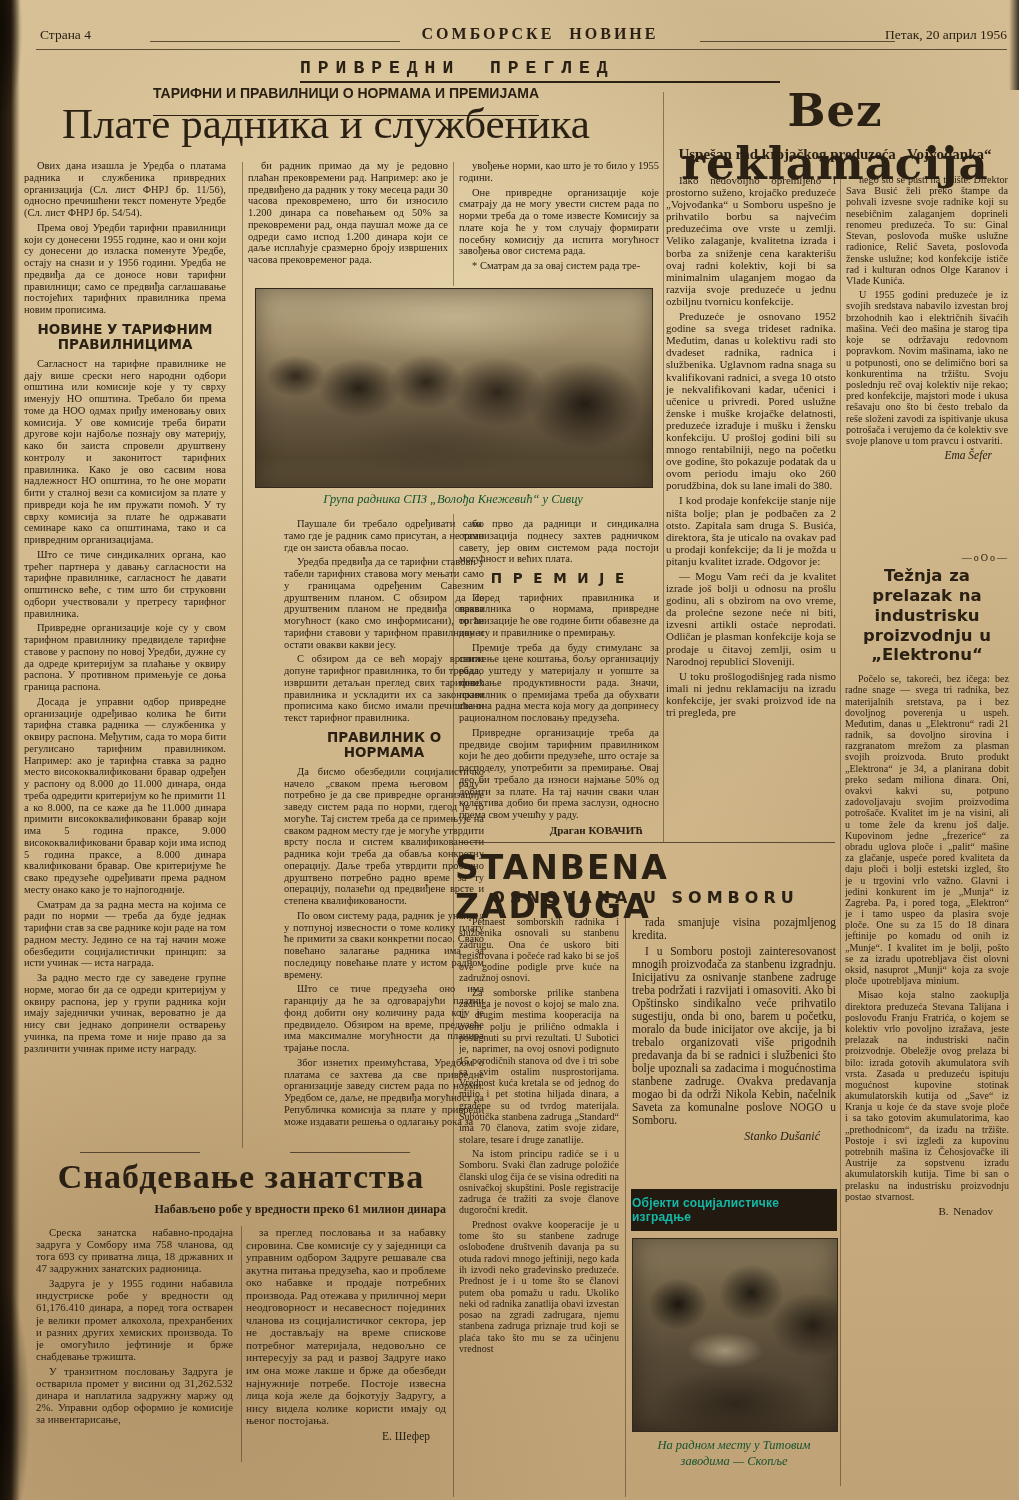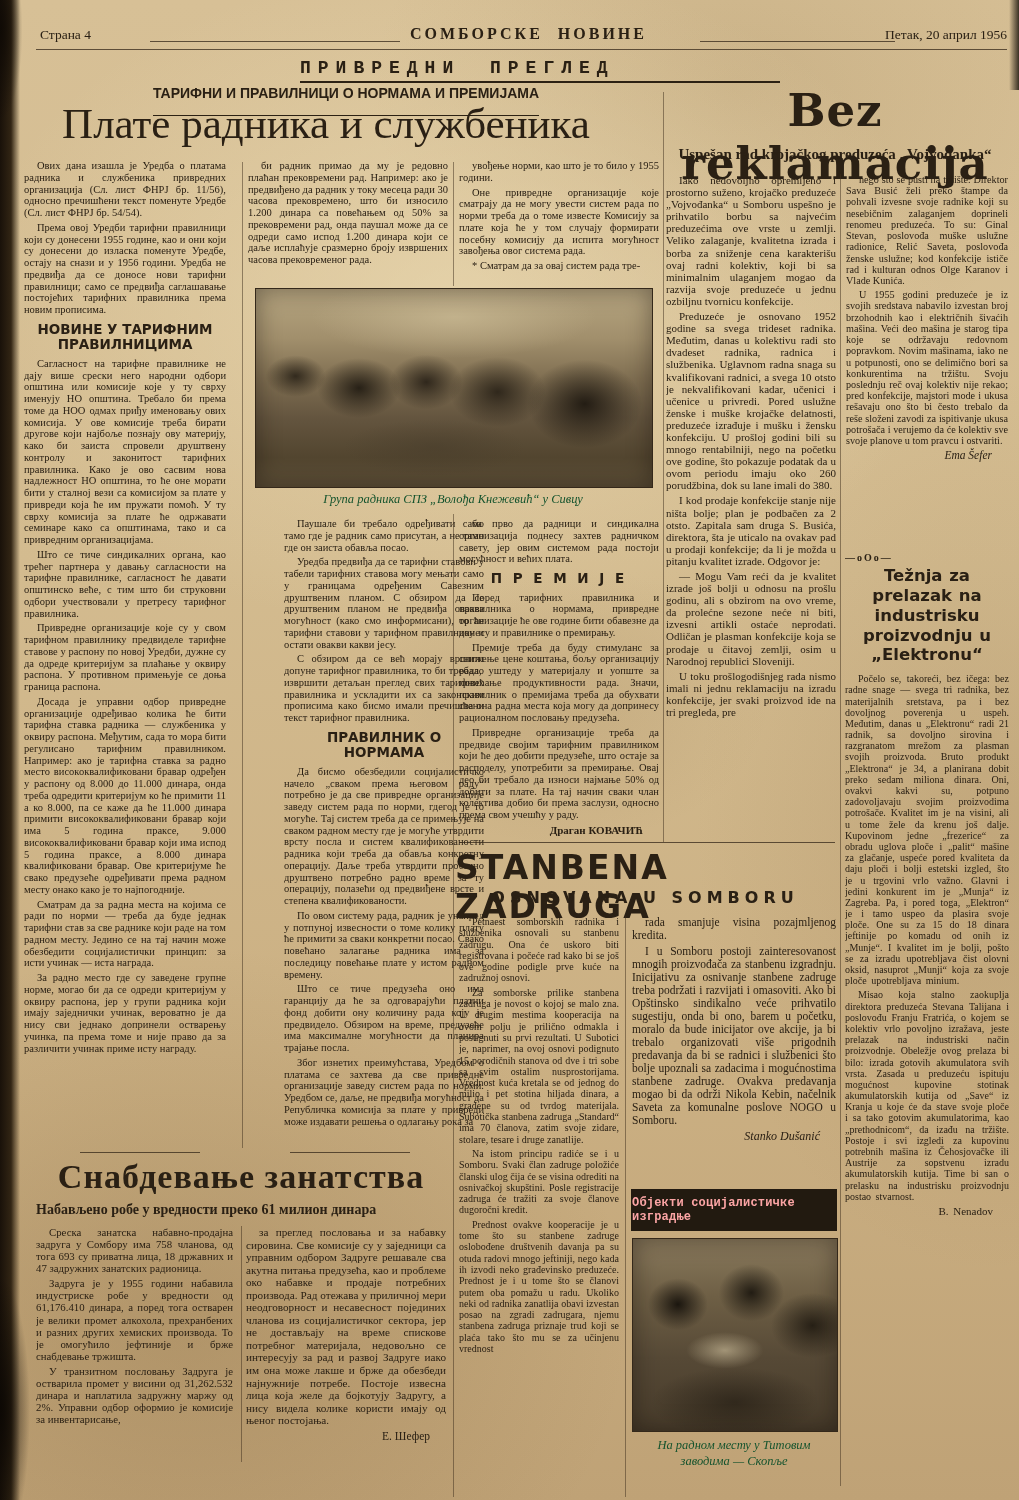--- a/index.html
+++ b/index.html
@@ -31,21 +31,21 @@
     background:radial-gradient(ellipse 30px 120px at 0% 20%,rgba(15,10,5,.95),transparent 75%);}
   .edge-left-bottom{position:absolute;left:0;top:1280px;width:48px;height:220px;
     background:radial-gradient(ellipse 40px 180px at 0% 60%,rgba(12,8,4,.95),transparent 75%);}
   .edge-right-top{position:absolute;right:0;top:0;width:10px;height:90px;
     background:linear-gradient(270deg,rgba(20,14,8,.8),transparent);}
 </style>
 </head>
 <body>
 
 <div class="abs" style="left:40px;top:27px;font-size:13.5px;">Страна 4</div>
-<div class="abs" style="left:410px;top:25px;width:260px;font-weight:bold;font-size:16px;letter-spacing:3px;word-spacing:8px;">СОМБОРСКЕ НОВИНЕ</div>
+<div class="abs" style="left:410px;top:25px;width:260px;text-align:center;font-weight:bold;font-size:16px;letter-spacing:3px;word-spacing:8px;">СОМБОРСКЕ НОВИНЕ</div>
 <div class="abs" style="right:12px;top:27px;font-size:13.5px;">Петак, 20 април 1956</div>
 <div class="hr" style="left:150px;top:41px;width:250px;"></div>
 <div class="hr" style="left:700px;top:41px;width:195px;"></div>
 <div class="hr" style="left:36px;top:49px;width:971px;"></div>
 
 <div class="abs" style="left:300px;top:58px;width:480px;text-align:left;font-weight:bold;font-size:18px;letter-spacing:7px;word-spacing:12px;border-bottom:2px solid #2c2113;padding-bottom:3px;font-family:Liberation Mono, monospace;">ПРИВРЕДНИ ПРЕГЛЕД</div>
 
 <div class="abs" style="left:36px;top:84px;width:620px;text-align:center;">
   <span style="display:inline-block;font-family:'Liberation Sans',sans-serif;font-weight:bold;font-size:14px;border-bottom:1.5px solid #2c2113;padding-bottom:14px;">ТАРИФНИ И ПРАВИЛНИЦИ О НОРМАМА И ПРЕМИЈАМА</span>
 </div>
@@ -134,21 +134,21 @@
 </div>
 <div class="col" style="left:846px;top:174px;width:162px;height:372px;font-size:10.2px;line-height:1.1;">
   <div>
       <p>nego što se pusti na tržište. Direktor Sava Busić želi preko štampe da pohvali izvesne svoje radnike koji su nesebičnim zalaganjem doprineli renomeu preduzeća. To su: Ginal Stevan, poslovođa muške uslužne radionice, Relić Saveta, poslovođa ženske uslužne; kod konfekcije ističe rad i kulturan odnos Olge Karanov i Vlade Kunića.</p>
       <p>U 1955 godini preduzeće je iz svojih sredstava nabavilo izvestan broj brzohodnih kao i električnih šivaćih mašina. Veći deo mašina je starog tipa koje se održavaju redovnom popravkom. Novim mašinama, iako ne u potpunosti, ono se delimično bori sa konkurentima na tržištu. Svoju poslednju reč ovaj kolektiv nije rekao; pred konfekcije, majstori mode i ukusa rešavaju ono što bi često trebalo da reše složeni zavodi za ispitivanje ukusa potrošača i verujemo da će kolektiv sve svoje planove u tom pravcu i ostvariti.</p>
     </div>
   <div class="byline" style="font-weight:normal;font-style:italic;font-size:11.5px;">Ema Šefer</div>
 </div>
 
 <div class="col" style="left:845px;top:552px;width:164px;height:944px;font-size:10px;line-height:1.12;word-spacing:2px;">
-  <div style="text-align:left;text-indent:0;font-size:10px;letter-spacing:2px;margin-bottom:3px;font-weight:bold;">—оОо—</div>
+  <div style="text-align:right;text-indent:0;font-size:10px;letter-spacing:2px;margin-bottom:3px;">—оОо—</div>
   <div style="font-family:'DejaVu Sans','Liberation Sans',sans-serif;font-weight:bold;font-size:16.5px;line-height:1.2;text-align:center;text-indent:0;word-spacing:1px;margin:2px 0 8px;">Težnja za prelazak na industrisku proizvodnju u „Elektronu“</div>
   <div>
       <p>Počelo se, takoreći, bez ičega: bez radne snage — svega tri radnika, bez materijalnih sretstava, pa i bez dovoljnog poverenja u uspeh. Međutim, danas u „Elektronu“ radi 21 radnik, sa dovoljno sirovina i razgranatom mrežom za plasman svojih proizvoda. Bruto produkt „Elektrona“ je 34, a planirana dobit preko sedam miliona dinara. Oni, ovakvi kakvi su, potpuno zadovoljavaju svojim proizvodima potrošače. Kvalitet im je na visini, ali u tome žele da krenu još dalje. Kupovinom jedne „frezerice“ za obradu uglova ploče i „palit“ mašine za glačanje, uspeće pored kvaliteta da daju ploči i bolji estetski izgled, što je u trgovini vrlo važno. Glavni i jedini konkurent im je „Munja“ iz Zagreba. Pa, i pored toga, „Elektron“ je i tamo uspeo da plasira svoje ploče. One su za 15 do 18 dinara jeftinije po komadu od onih iz „Munje“. I kvalitet im je bolji, pošto se za izradu upotrebljava čist olovni oksid, nasuprot „Munji“ koja za svoje ploče upotrebljava minium.</p>
       <p>Misao koja stalno zaokuplja direktora preduzeća Stevana Talijana i poslovođu Franju Fratrića, o kojem se kolektiv vrlo povoljno izražava, jeste prelazak na industriski način proizvodnje. Obeležje ovog prelaza bi bilo: izrada gotovih akumulatora svih vrsta. Zasada u preduzeću ispituju mogućnost kupovine stotinak akumulatorskih kutija od „Save“ iz Kranja u koje će da stave svoje ploče i sa tako gotovim akumulatorima, kao „prethodnicom“, da izađu na tržište. Postoje i svi izgledi za kupovinu potrebnih mašina iz Čehosjovačke ili Austrije za sopstvenu izradu akumulatorskih kutija. Time bi san o prelasku na industrisku proizvodnju postao stvarnost.</p>
     </div>
   <div class="byline" style="font-weight:normal;font-size:11px;">B. Nenadov</div>
 </div>
 
 <div class="hr" style="left:459px;top:842px;width:376px;"></div>
 <div class="abs" style="left:455px;top:848px;width:380px;font-family:'DejaVu Sans','Liberation Sans',sans-serif;font-weight:bold;font-size:33px;letter-spacing:2px;">STANBENA ZADRUGA</div>
@@ -164,36 +164,36 @@
 </div>
 <div class="col" style="left:632px;top:916px;width:204px;height:260px;font-size:11.5px;line-height:1.13;">
   <div>
       <p>rada smanjuje visina pozajmljenog kredita.</p>
       <p>I u Somboru postoji zainteresovanost mnogih proizvođača za stanbenu izgradnju. Inicijativu za osnivanje stanbene zadruge treba podržati i razvijati i omasoviti. Ako bi Opštinsko sindikalno veće prihvatilo sugestiju, onda bi ono, barem u početku, moralo da bude inicijator ove akcije, ja bi trebalo organizovati više prigodnih predavanja da bi se radnici i službenici što bolje upoznali sa zadacima i mogućnostima stanbene zadruge. Ovakva predavanja mogao bi da održi Nikola Kebin, načelnik Saveta za komunalne poslove NOGO u Somboru.</p>
     </div>
   <div class="byline" style="font-weight:normal;font-style:italic;font-size:12px;">Stanko Dušanić</div>
 </div>
 
 <div class="abs" style="left:632px;top:1190px;width:204px;height:40px;background:#221a10;box-shadow:0 0 0 1px #221a10;display:flex;align-items:center;justify-content:center;">
-  <span style="color:#fca5a5;font-family:Liberation Mono, monospace;font-weight:bold;font-size:12px;letter-spacing:.2px;">Објекти социјалистичке изградње</span>
+  <span style="color:#14b8a6;font-family:Liberation Sans, sans-serif;font-weight:bold;font-size:12px;letter-spacing:.2px;">Објекти социјалистичке изградње</span>
 </div>
 <div class="abs photo" style="left:632px;top:1238px;width:204px;height:192px;
   background:
     radial-gradient(ellipse 55px 26px at 45% 58%, rgba(222,207,170,.55), transparent 70%),
     radial-gradient(ellipse 46px 40px at 22% 34%, rgba(18,14,9,.9), transparent 65%),
     radial-gradient(ellipse 50px 44px at 58% 28%, rgba(20,16,10,.85), transparent 65%),
     radial-gradient(ellipse 64px 50px at 88% 45%, rgba(24,19,12,.8), transparent 65%),
     radial-gradient(ellipse 120px 50px at 50% 85%, rgba(30,24,16,.6), transparent 70%),
     linear-gradient(180deg,#8a7a5d 0%,#6e5f45 30%,#564936 62%,#483c2b 100%);"></div>
 <div class="abs caption" style="left:632px;top:1438px;width:204px;line-height:1.25;">На радном месту у Титовим заводима — Скопље</div>
 
 <div class="hr" style="left:80px;top:1152px;width:120px;"></div>
 <div class="hr" style="left:290px;top:1152px;width:120px;"></div>
 <div class="abs" style="left:36px;top:1158px;width:410px;text-align:center;font-weight:bold;font-size:34px;letter-spacing:1px;">Снабдевање занатства</div>
-<div class="abs" style="left:36px;top:1202px;width:410px;text-align:left;font-weight:bold;font-size:14px;">Набављено робе у вредности преко 61 милион динара</div>
+<div class="abs" style="left:36px;top:1202px;width:410px;text-align:right;font-weight:bold;font-size:12px;">Набављено робе у вредности преко 61 милион динара</div>
 
 <div class="col" style="left:36px;top:1226px;width:197px;height:250px;font-size:10.8px;line-height:1.12;">
   <div>
       <p>Среска занатска набавно-продајна задруга у Сомбору има 758 чланова, од тога 693 су приватна лица, 18 државних и 47 задружних занатских радионица.</p>
       <p>Задруга је у 1955 години набавила индустриске робе у вредности од 61,176.410 динара, а поред тога остварен је велики промет алкохола, прехранбених и разних других хемиских производа. То је омогућило јефтиније и брже снабдевање тржишта.</p>
       <p>У транзитном пословању Задруга је остварила промет у висини од 31,262.532 динара и наплатила задружну маржу од 2%. Управни одбор оформио је комисије за инвентарисање,</p>
     </div>
 </div>
 <div class="col" style="left:246px;top:1226px;width:200px;height:250px;font-size:11.2px;line-height:1.12;">
   <div>

